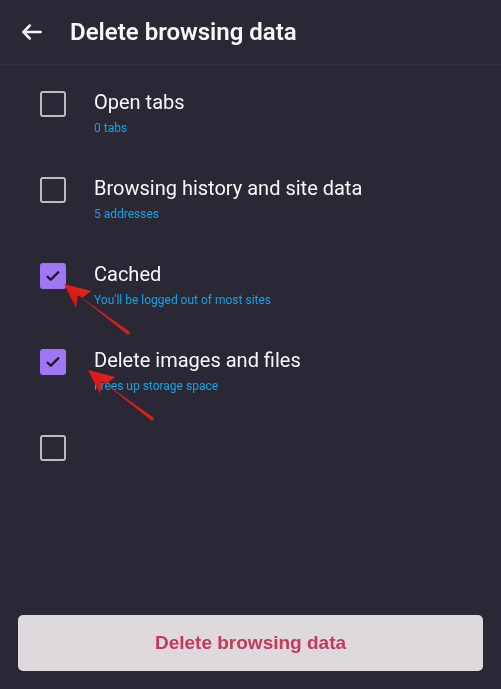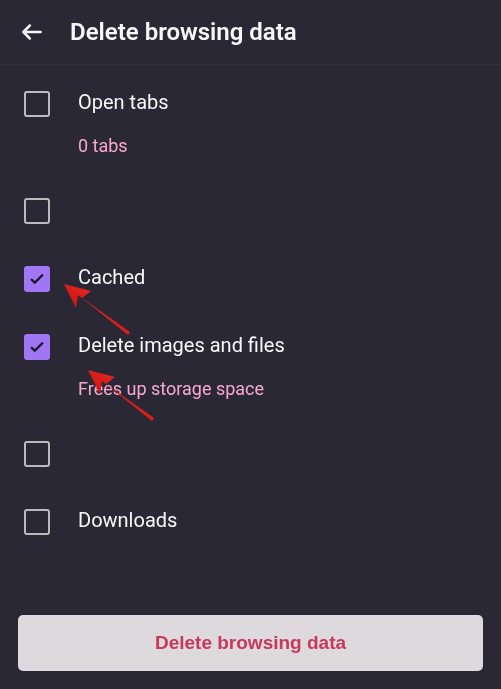--- a/index.html
+++ b/index.html
@@ -26,21 +26,21 @@
       justify-content: center;
       margin-right: 24px;
       cursor: pointer;
     }
     .title {
       font-size: 24px;
       font-weight: 600;
       color: #f8f8f8;
     }
     .items {
-      padding: 4px 0;
+      padding: 4px 16px;
     }
     .item {
       display: flex;
       align-items: flex-start;
       padding: 20px 24px;
       cursor: pointer;
     }
     .checkbox {
       width: 26px;
       height: 26px;
@@ -61,23 +61,23 @@
     .checkbox svg { display: none; }
     .item-text {
       flex: 1;
     }
     .item-title {
       font-size: 20px;
       color: #f8f8f8;
       line-height: 1.3;
     }
     .item-subtitle {
-      font-size: 18px;
-      color: #f9a8d4;
-      margin-top: 20px;
+      font-size: 12px;
+      color: #0ea5e9;
+      margin-top: 6px;
     }
     .footer {
       position: absolute;
       bottom: 18px;
       left: 18px;
       right: 18px;
     }
     .delete-button {
       width: 100%;
       background: #ddd9dd;
@@ -109,50 +109,49 @@
 <div class="items">
     <div class="item">
       <div class="checkbox"></div>
       <div class="item-text">
         <div class="item-title">Open tabs</div>
         <div class="item-subtitle">0 tabs</div>
       </div>
     </div>
     <div class="item">
       <div class="checkbox"></div>
+      <div class="item-text">
+        <div class="item-title">Browsing history and site data</div>
+        <div class="item-subtitle">5 addresses</div>
+      </div>
     </div>
     <div class="item">
       <div class="checkbox checked">
         <svg width="18" height="18" viewBox="0 0 24 24">
           <path d="M5 13l4 4L19 7" stroke="#1a1625" stroke-width="3.2" fill="none" stroke-linecap="round" stroke-linejoin="round"></path>
         </svg>
       </div>
       <div class="item-text">
         <div class="item-title">Cached</div>
+        <div class="item-subtitle">You'll be logged out of most sites</div>
       </div>
     </div>
     <div class="item">
       <div class="checkbox checked">
         <svg width="18" height="18" viewBox="0 0 24 24">
           <path d="M5 13l4 4L19 7" stroke="#1a1625" stroke-width="3.2" fill="none" stroke-linecap="round" stroke-linejoin="round"></path>
         </svg>
       </div>
       <div class="item-text">
         <div class="item-title">Delete images and files</div>
         <div class="item-subtitle">Frees up storage space</div>
       </div>
     </div>
     <div class="item">
       <div class="checkbox"></div>
-    </div>
-    <div class="item">
-      <div class="checkbox"></div>
-      <div class="item-text">
-        <div class="item-title">Downloads</div>
-      </div>
     </div>
   </div>
 
 <div class="footer">
   <button class="delete-button">Delete browsing data</button>
 </div>
 
 <svg class="arrow-annotation" style="left:58px; top:280px;" width="80" height="60" viewBox="0 0 80 60">
   <defs>
     <linearGradient id="ag1" x1="0" y1="1" x2="1" y2="0">

